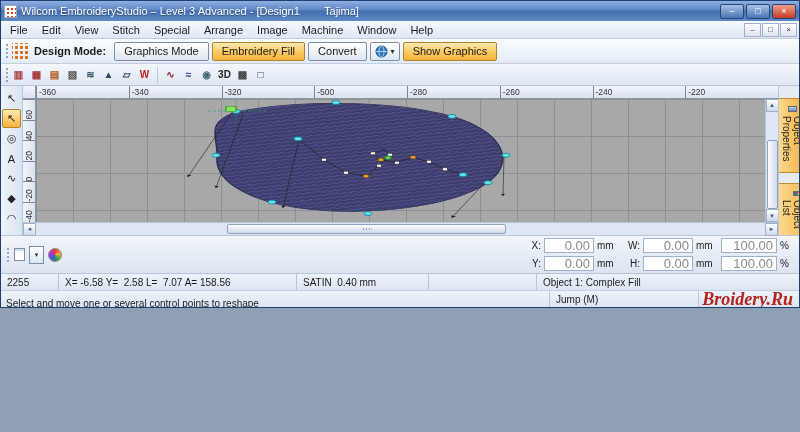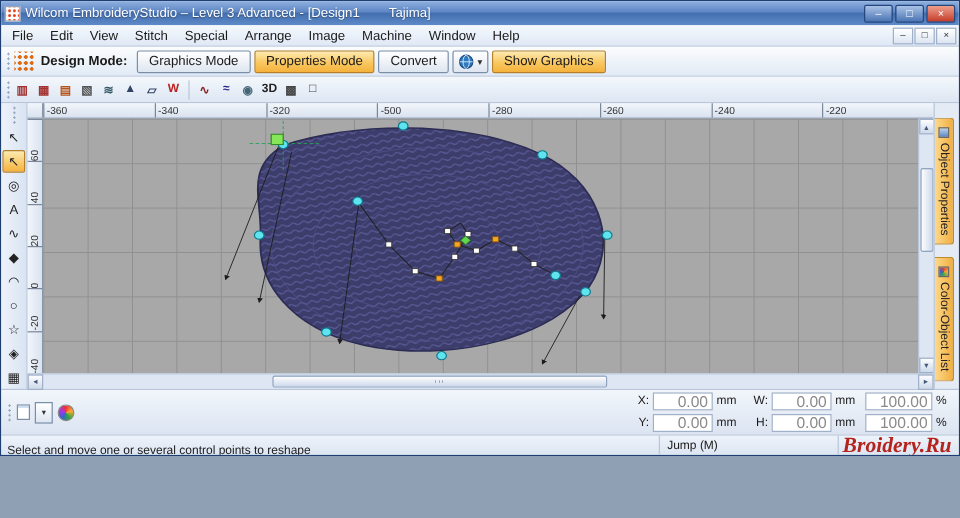--- a/index.html
+++ b/index.html
@@ -1,17 +1,17 @@
 <!DOCTYPE html>
 <html><head>
 <meta charset="utf-8">
 <style>
   *{box-sizing:border-box;margin:0;padding:0}
   body{font-family:"Liberation Sans",sans-serif;font-size:11px;background:#8fa0b5;color:#1a1a1a}
-  .window{width:800px;height:380px;border:1px solid #1f3f73;background:#dce6f5;display:flex;flex-direction:column;overflow:hidden;position:relative}
+  .window{width:800px;height:308px;border:1px solid #1f3f73;background:#dce6f5;display:flex;flex-direction:column;overflow:hidden;position:relative}
 
   
   .titlebar{height:20px;flex:0 0 20px;display:flex;align-items:center;gap:4px;padding:0 3px;
     background:linear-gradient(#8fb0e0,#5d86c4 45%,#436fb0 50%,#5e8ac8);color:#fff}
   .app-icon{width:13px;height:13px;background:#fff;border:1px solid #9aa7b8;
     background-image:radial-gradient(#e0401a 1px,transparent 1.3px);background-size:4px 4px;background-position:1px 1px}
   .title-text{flex:1;white-space:pre;overflow:hidden;font-size:11px;text-shadow:0 1px 1px rgba(0,0,0,.4)}
   .tb-btns{display:flex;gap:2px}
   .tb-btn{width:24px;height:15px;border:1px solid #27477c;border-radius:2px;display:flex;align-items:center;justify-content:center;
     font-size:9px;line-height:1;color:#fff;background:linear-gradient(#a9c2e6,#4a74b4)}
@@ -159,21 +159,21 @@
       <span class="mdi-btn">□</span>
       <span class="mdi-btn">×</span>
     </div>
   </div>
 
   <div class="mode-toolbar">
     <span class="grip"></span>
     <span class="punch-icon"></span>
     <span class="mode-label">Design Mode:</span>
     <span class="btn">Graphics Mode</span>
-    <span class="btn active">Properties Mode</span>
+    <span class="btn active">Embroidery Fill</span>
     <span class="btn">Convert</span>
     <span class="btn globe-btn">
       <svg width="13" height="13" viewBox="0 0 13 13">
         <circle cx="6.5" cy="6.5" r="5.5" fill="#2e7ac0" stroke="#1a4a80"></circle>
         <ellipse cx="6.5" cy="6.5" rx="2.6" ry="5.5" fill="none" stroke="#cfe4f8" stroke-width=".8"></ellipse>
         <path d="M1 6.5 H12" stroke="#cfe4f8" stroke-width=".8"></path>
       </svg>
       <span class="drop-arrow">▾</span>
     </span>
     <span class="btn active">Show Graphics</span>
@@ -377,20 +377,27 @@
       <span class="fbox">0.00</span>
       <span class="funit">mm</span>
       <span class="flabel">H:</span>
       <span class="fbox">0.00</span>
       <span class="funit">mm</span>
       <span class="fbox">100.00</span>
       <span class="funit">%</span>
     </div>
   </div>
 
+  <div class="statusbar">
+    <span class="scell c1">2255</span>
+    <span class="scell c2">X= -6.58 Y=  2.58 L=  7.07 A= 158.56</span>
+    <span class="scell c3">SATIN  0.40 mm</span>
+    <span class="sspacer"></span>
+    <span class="scell c4">Object 1: Complex Fill</span>
+  </div>
 
   <div class="hintbar">
     <span class="hint-msg">Select and move one or several control points to reshape</span>
     <span class="hint-mode">Jump (M)</span>
     <span class="brand">Broidery.Ru</span>
   </div>
 
 </div>
 
 </body></html>

